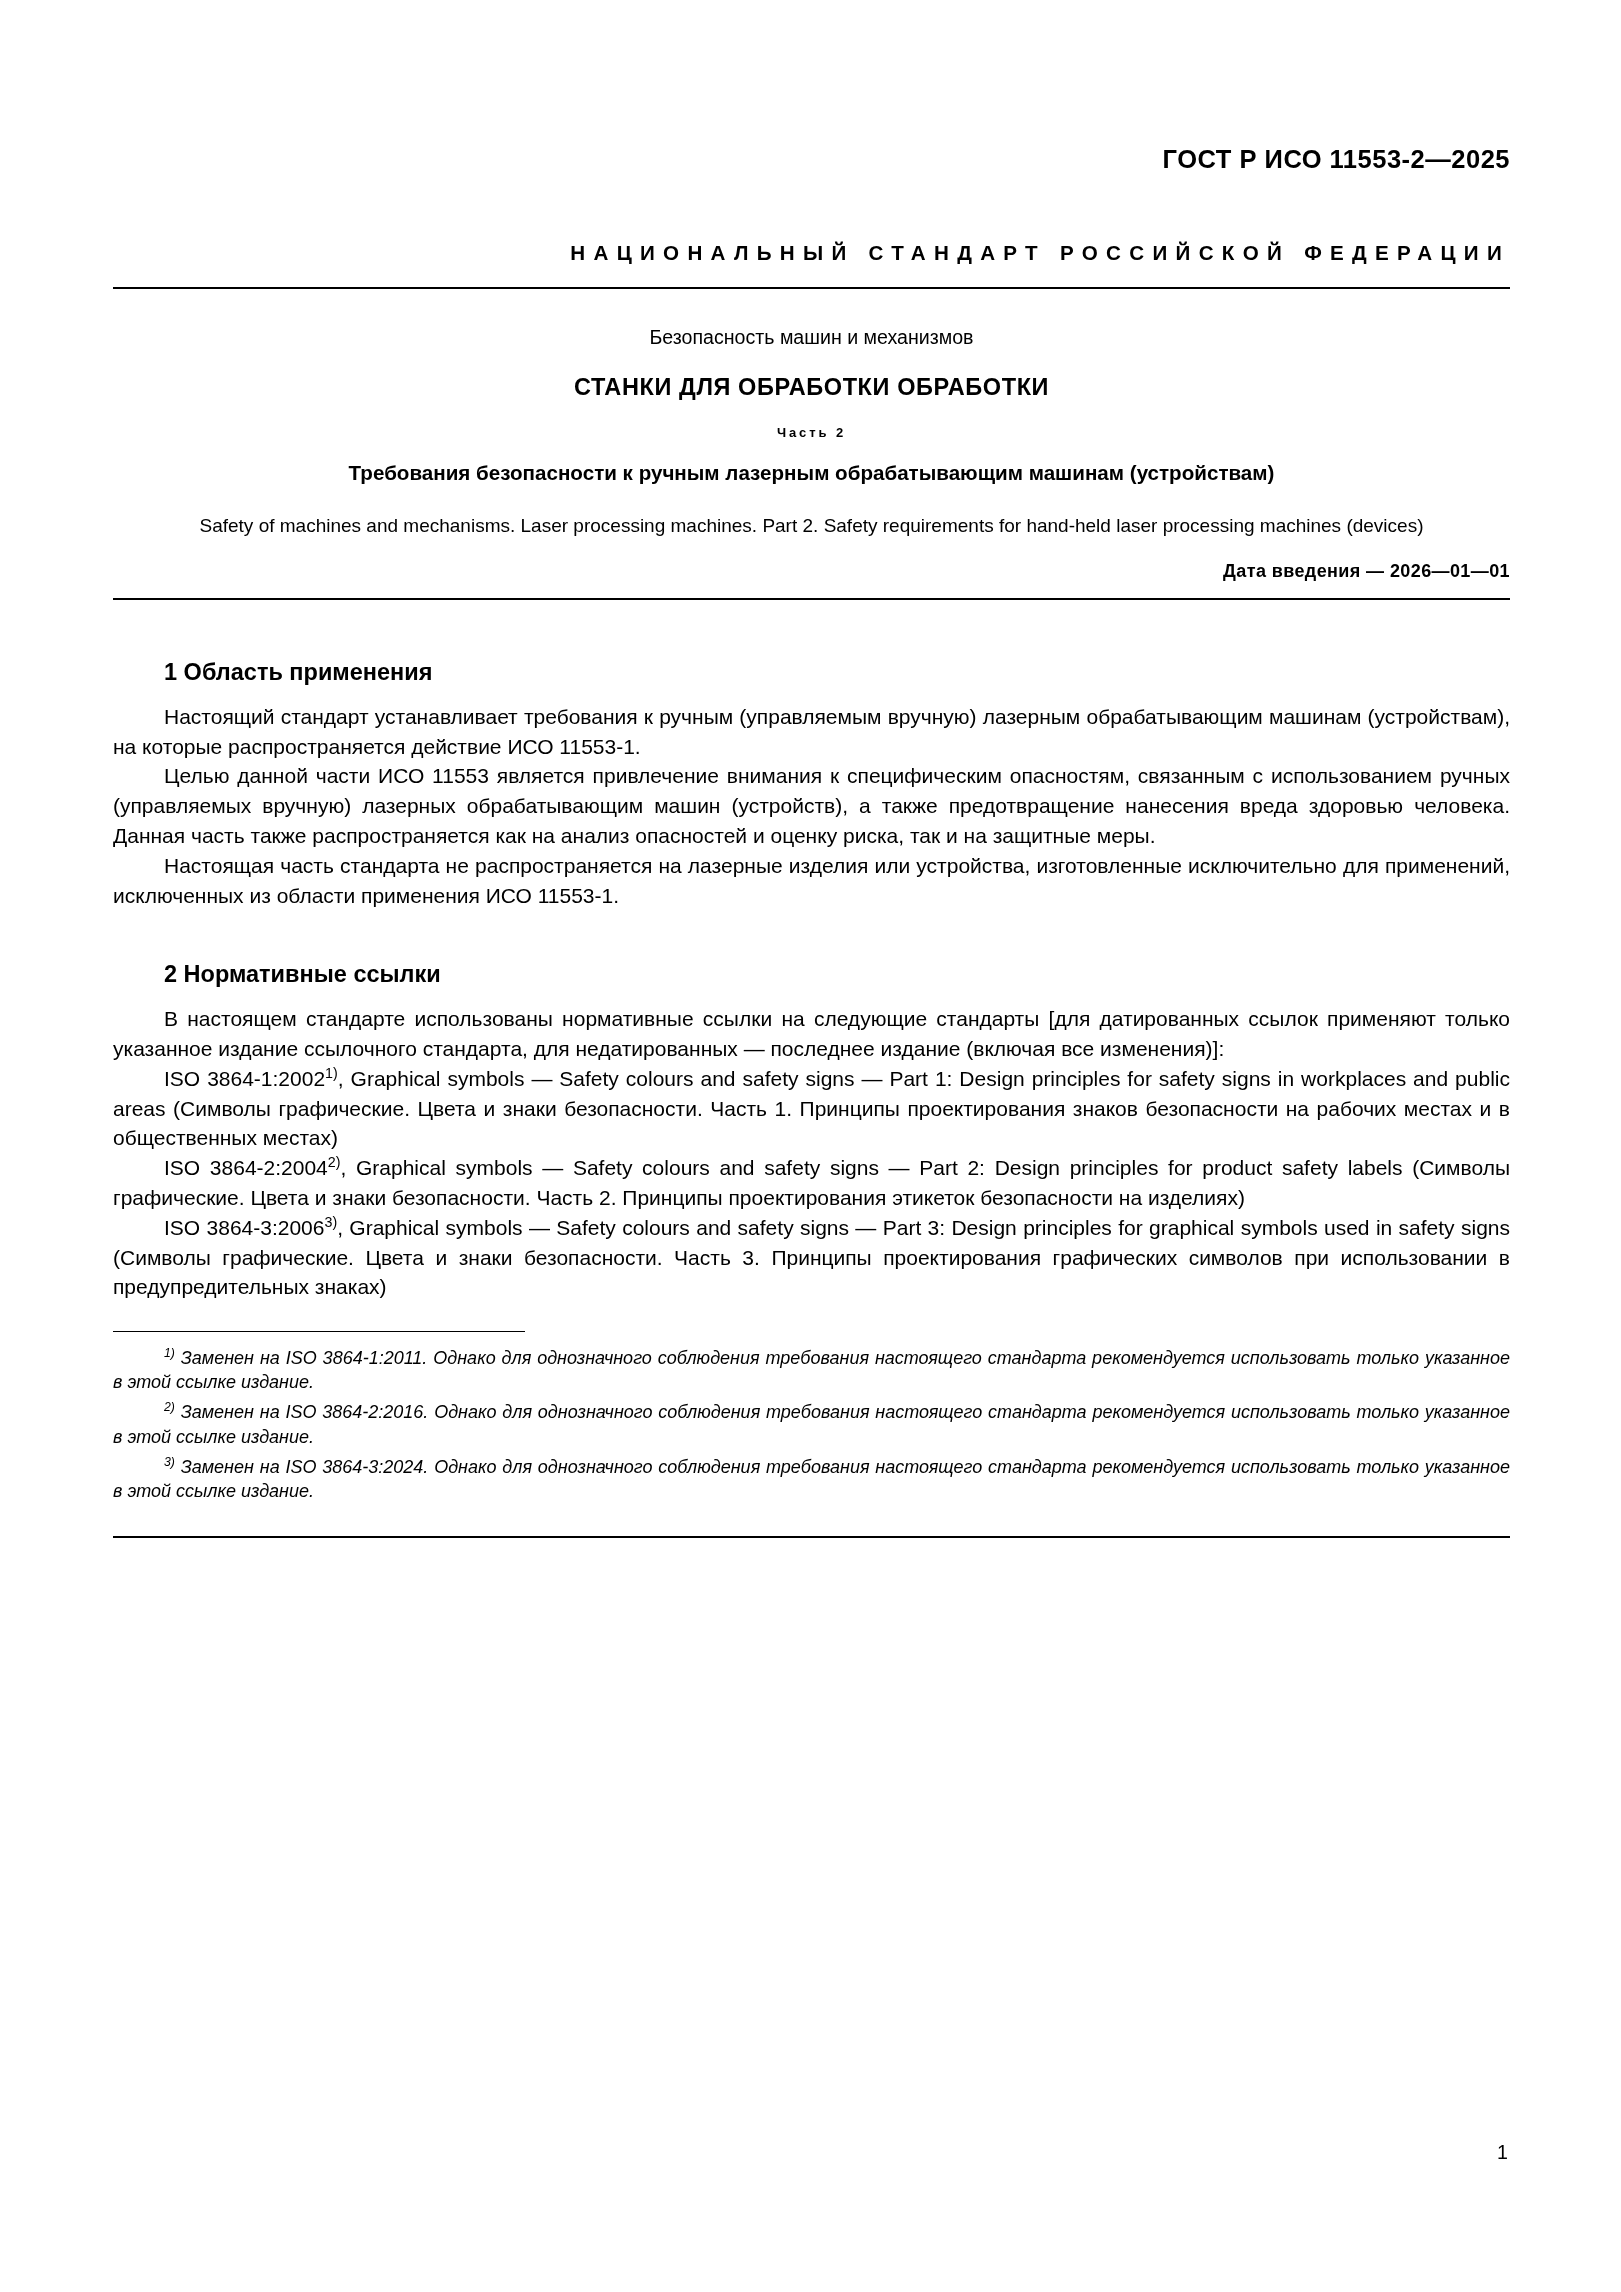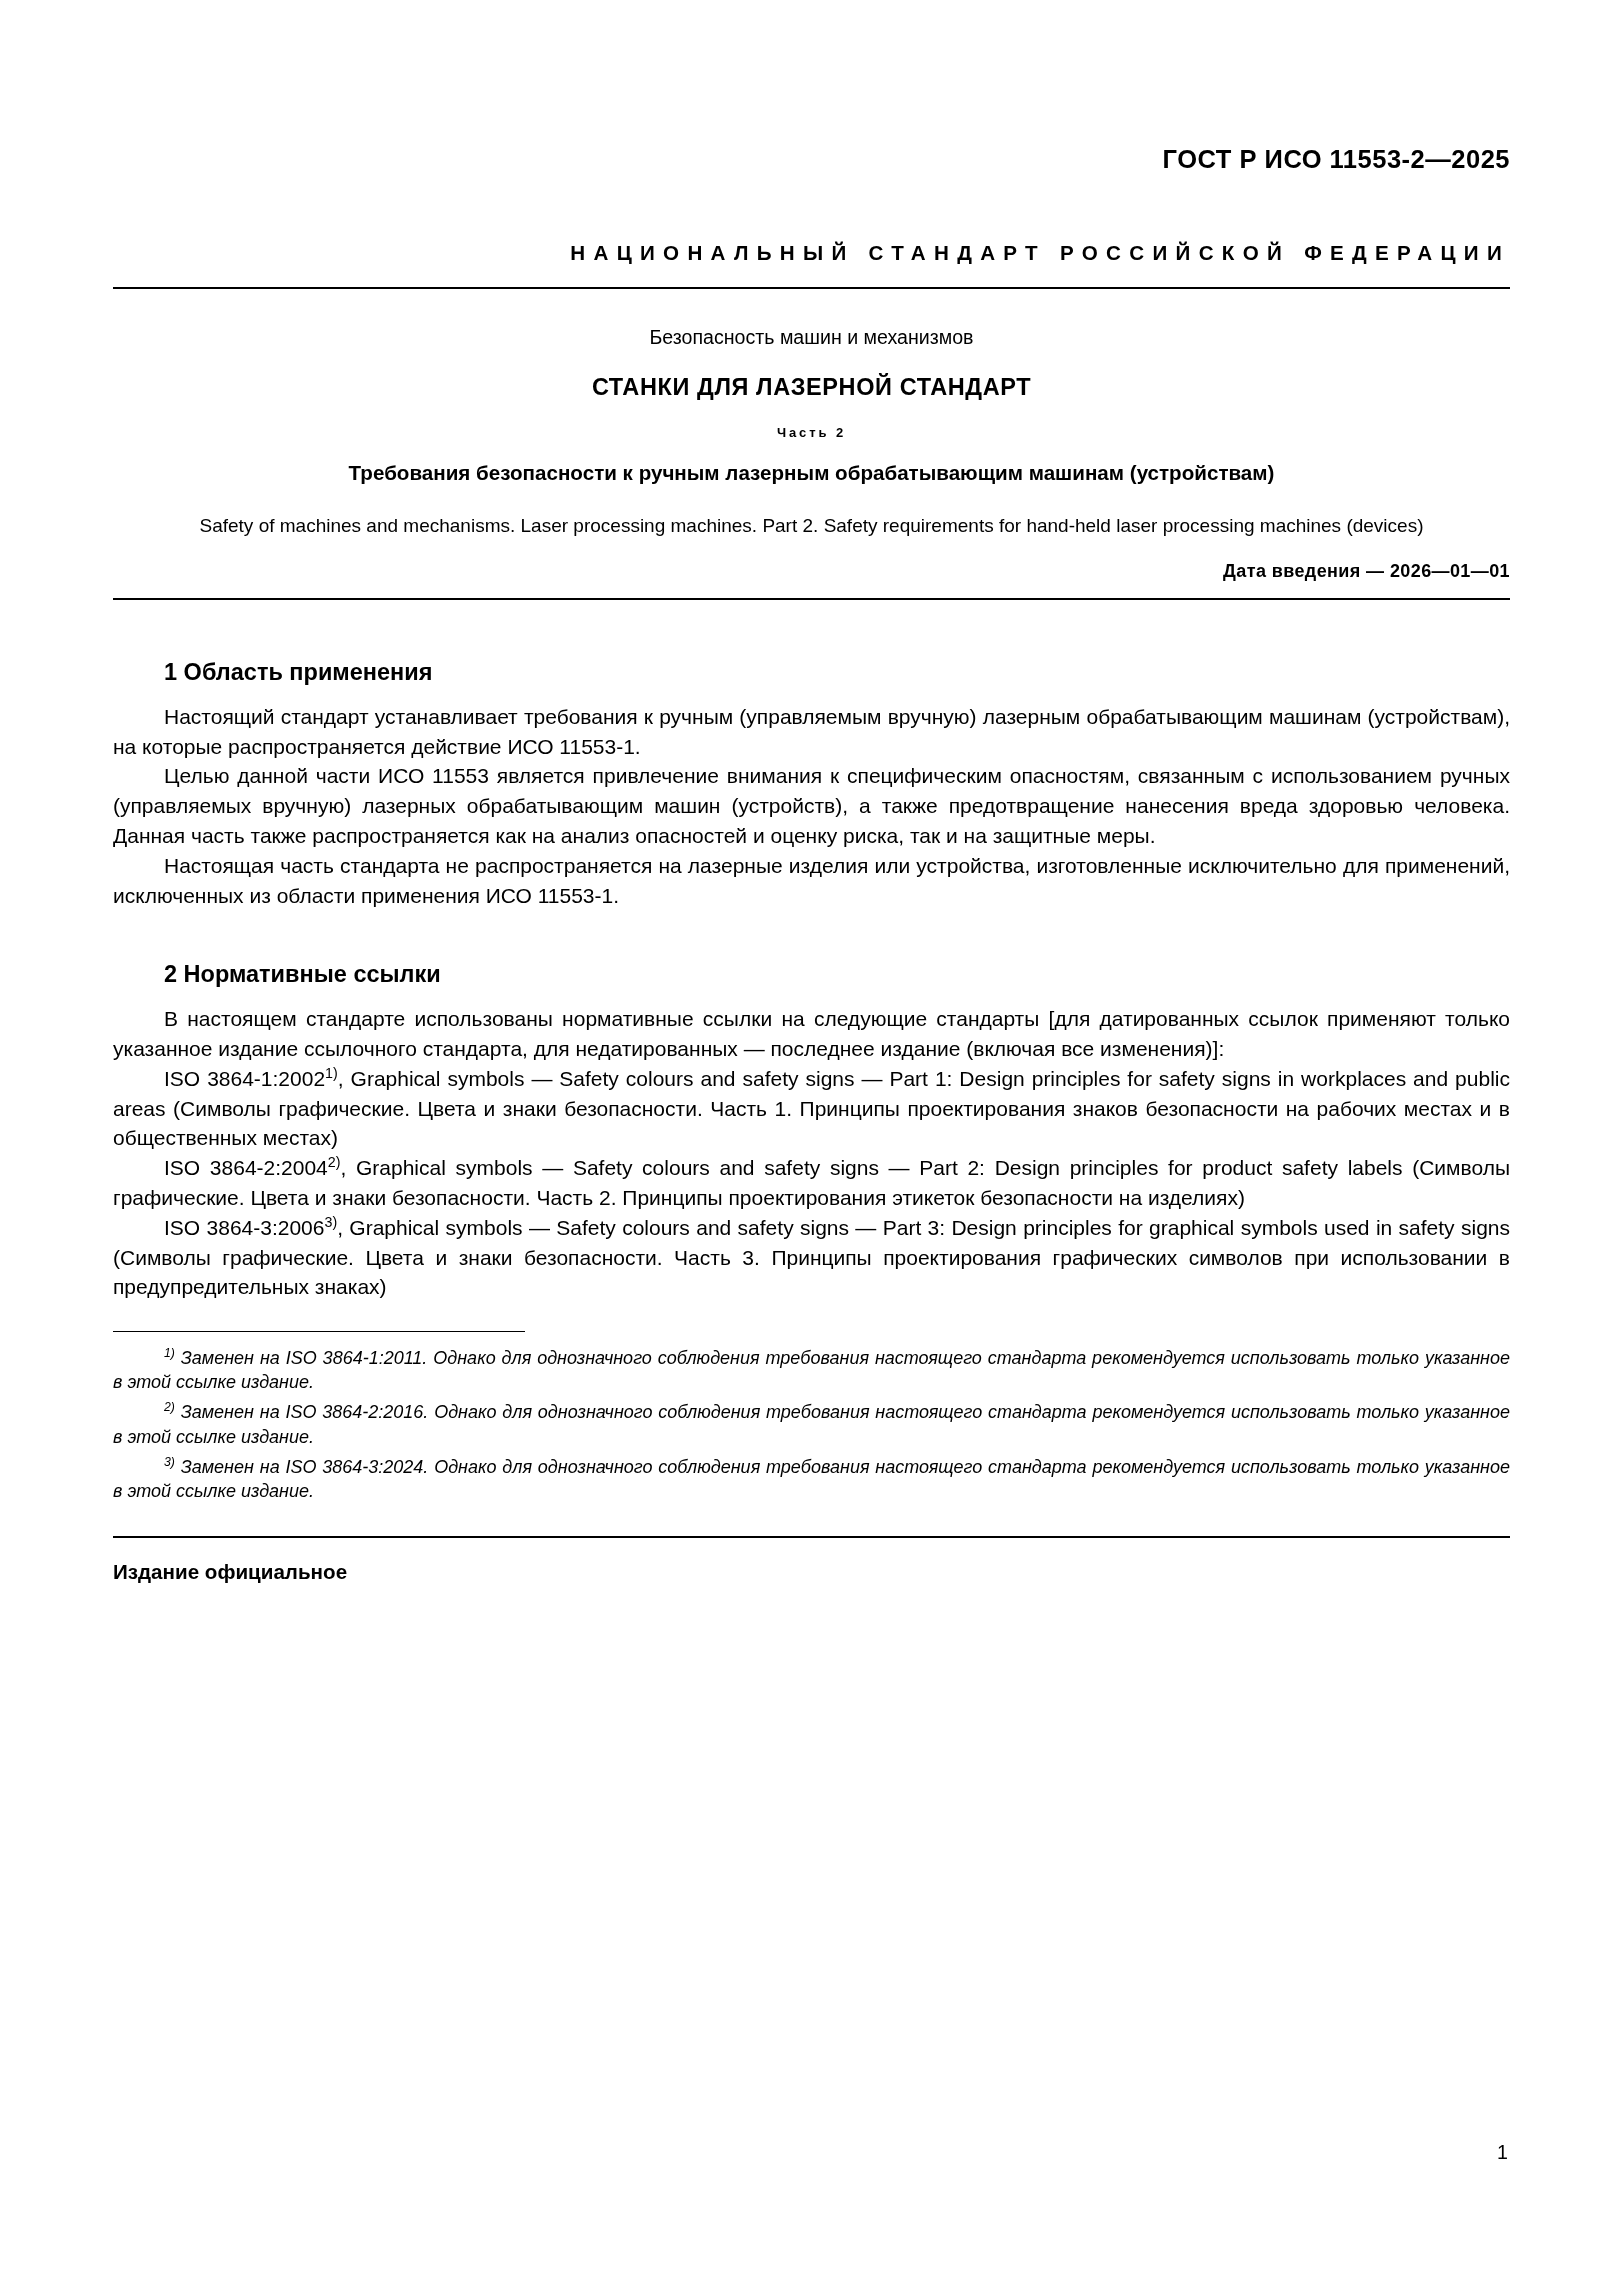--- a/index.html
+++ b/index.html
@@ -157,21 +157,21 @@
   <div class="content">
 
     <div class="doc-code">ГОСТ Р ИСО 11553-2—2025</div>
 
     <div class="national-standard">НАЦИОНАЛЬНЫЙ СТАНДАРТ РОССИЙСКОЙ ФЕДЕРАЦИИ</div>
 
     <hr class="rule-thick">
 
     <div class="title-block">
       <div class="title-sub">Безопасность машин и механизмов</div>
-      <div class="title-main">СТАНКИ ДЛЯ ЛАЗЕРНОЙ СТАНДАРТ</div>
+      <div class="title-main">СТАНКИ ДЛЯ ОБРАБОТКИ ОБРАБОТКИ</div>
       <div class="title-part">Часть 2</div>
       <div class="title-partname">Требования безопасности к ручным лазерным обрабатывающим машинам (устройствам)</div>
       <div class="title-en">Safety of machines and mechanisms. Laser processing machines. Part 2. Safety requirements for hand-held laser processing machines (devices)</div>
     </div>
 
     <div class="intro-date">Дата введения — 2026—01—01</div>
 
     <hr class="rule-thin">
 
     <h2 class="section-heading">1  Область применения</h2>
@@ -188,19 +188,18 @@
 
     <p class="para"><span>ISO 3864-3:2006</span><sup>3)</sup><span>, Graphical symbols — Safety colours and safety signs — Part 3: Design principles for graphical symbols used in safety signs (Символы графические. Цвета и знаки безопасности. Часть 3. Принципы проектирования графических символов при использовании в предупредительных знаках)</span></p>
 
     <hr class="footnote-rule">
 
     <p class="footnote"><sup>1)</sup><span> Заменен на ISO 3864-1:2011. Однако для однозначного соблюдения требования настоящего стандарта рекомендуется использовать только указанное в этой ссылке издание.</span></p>
     <p class="footnote"><sup>2)</sup><span> Заменен на ISO 3864-2:2016. Однако для однозначного соблюдения требования настоящего стандарта рекомендуется использовать только указанное в этой ссылке издание.</span></p>
     <p class="footnote"><sup>3)</sup><span> Заменен на ISO 3864-3:2024. Однако для однозначного соблюдения требования настоящего стандарта рекомендуется использовать только указанное в этой ссылке издание.</span></p>
 
     <hr class="footer-rule">
-    <div class="footer-official">Издание официальное</div>
 
   </div>
 
   <div class="page-number">1</div>
 </div>
 
 
 </body></html>

